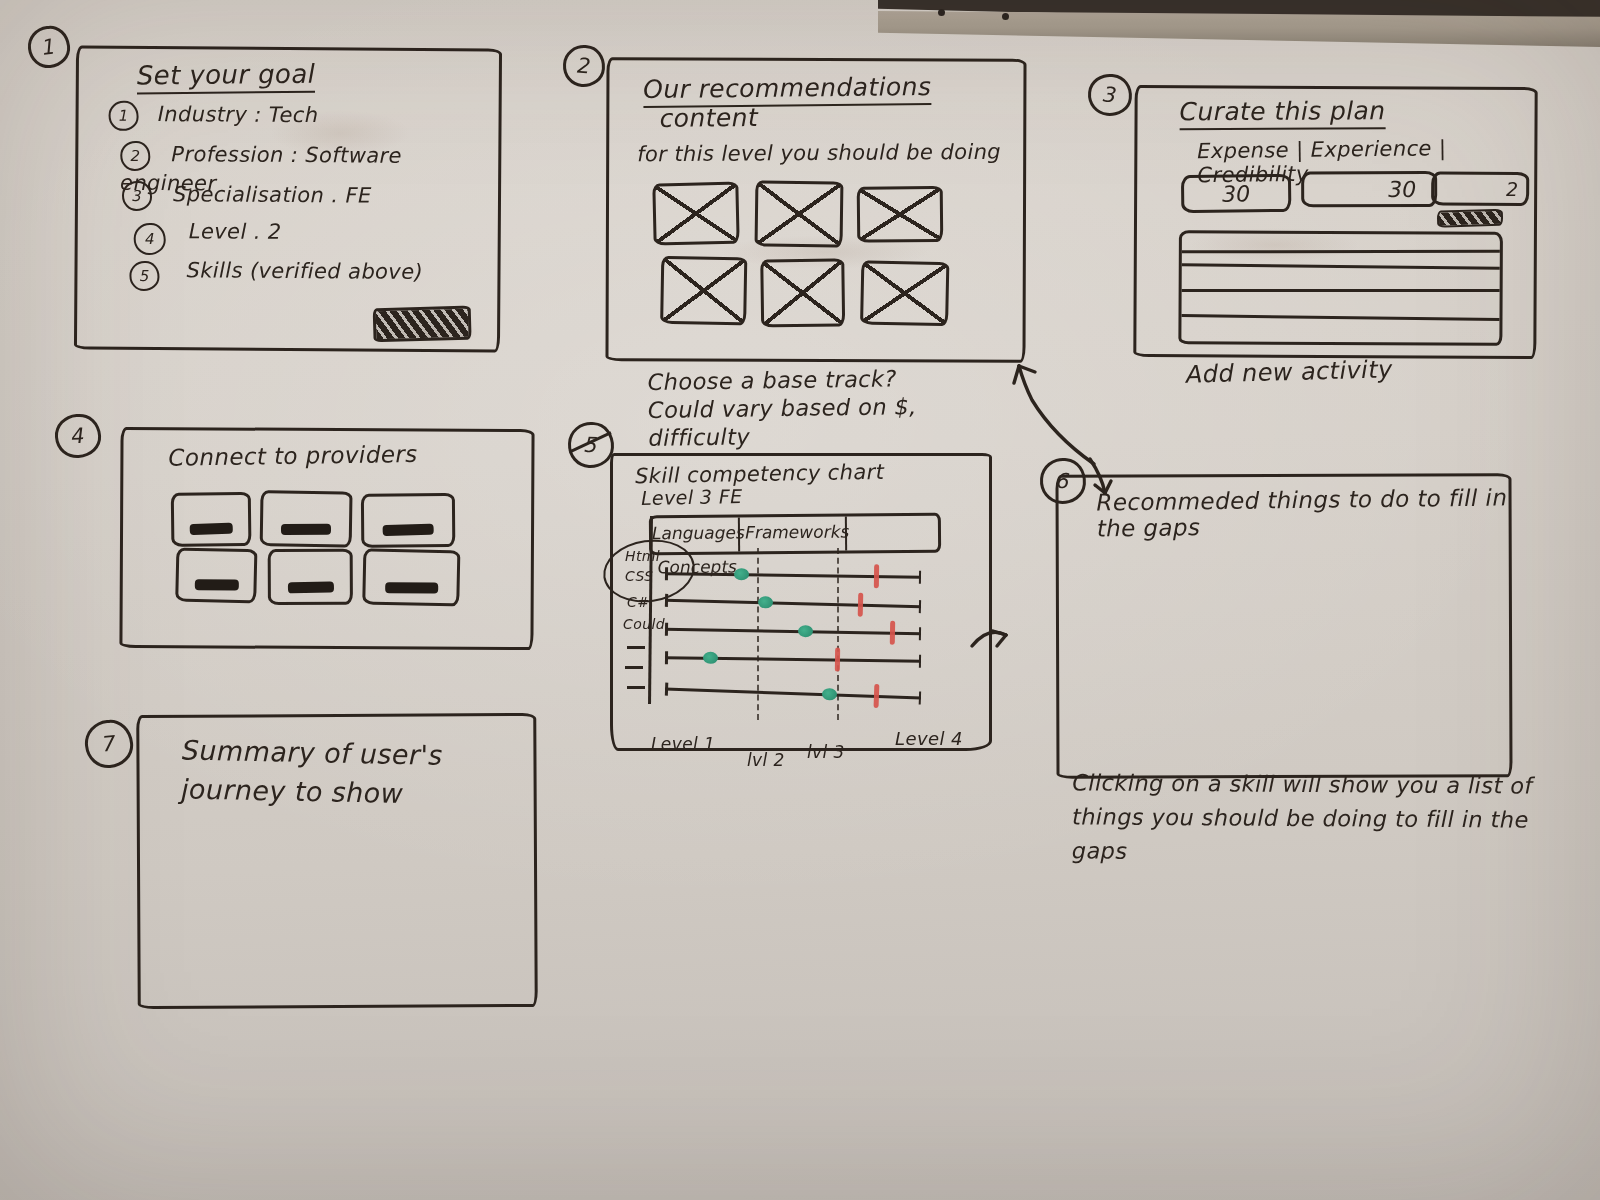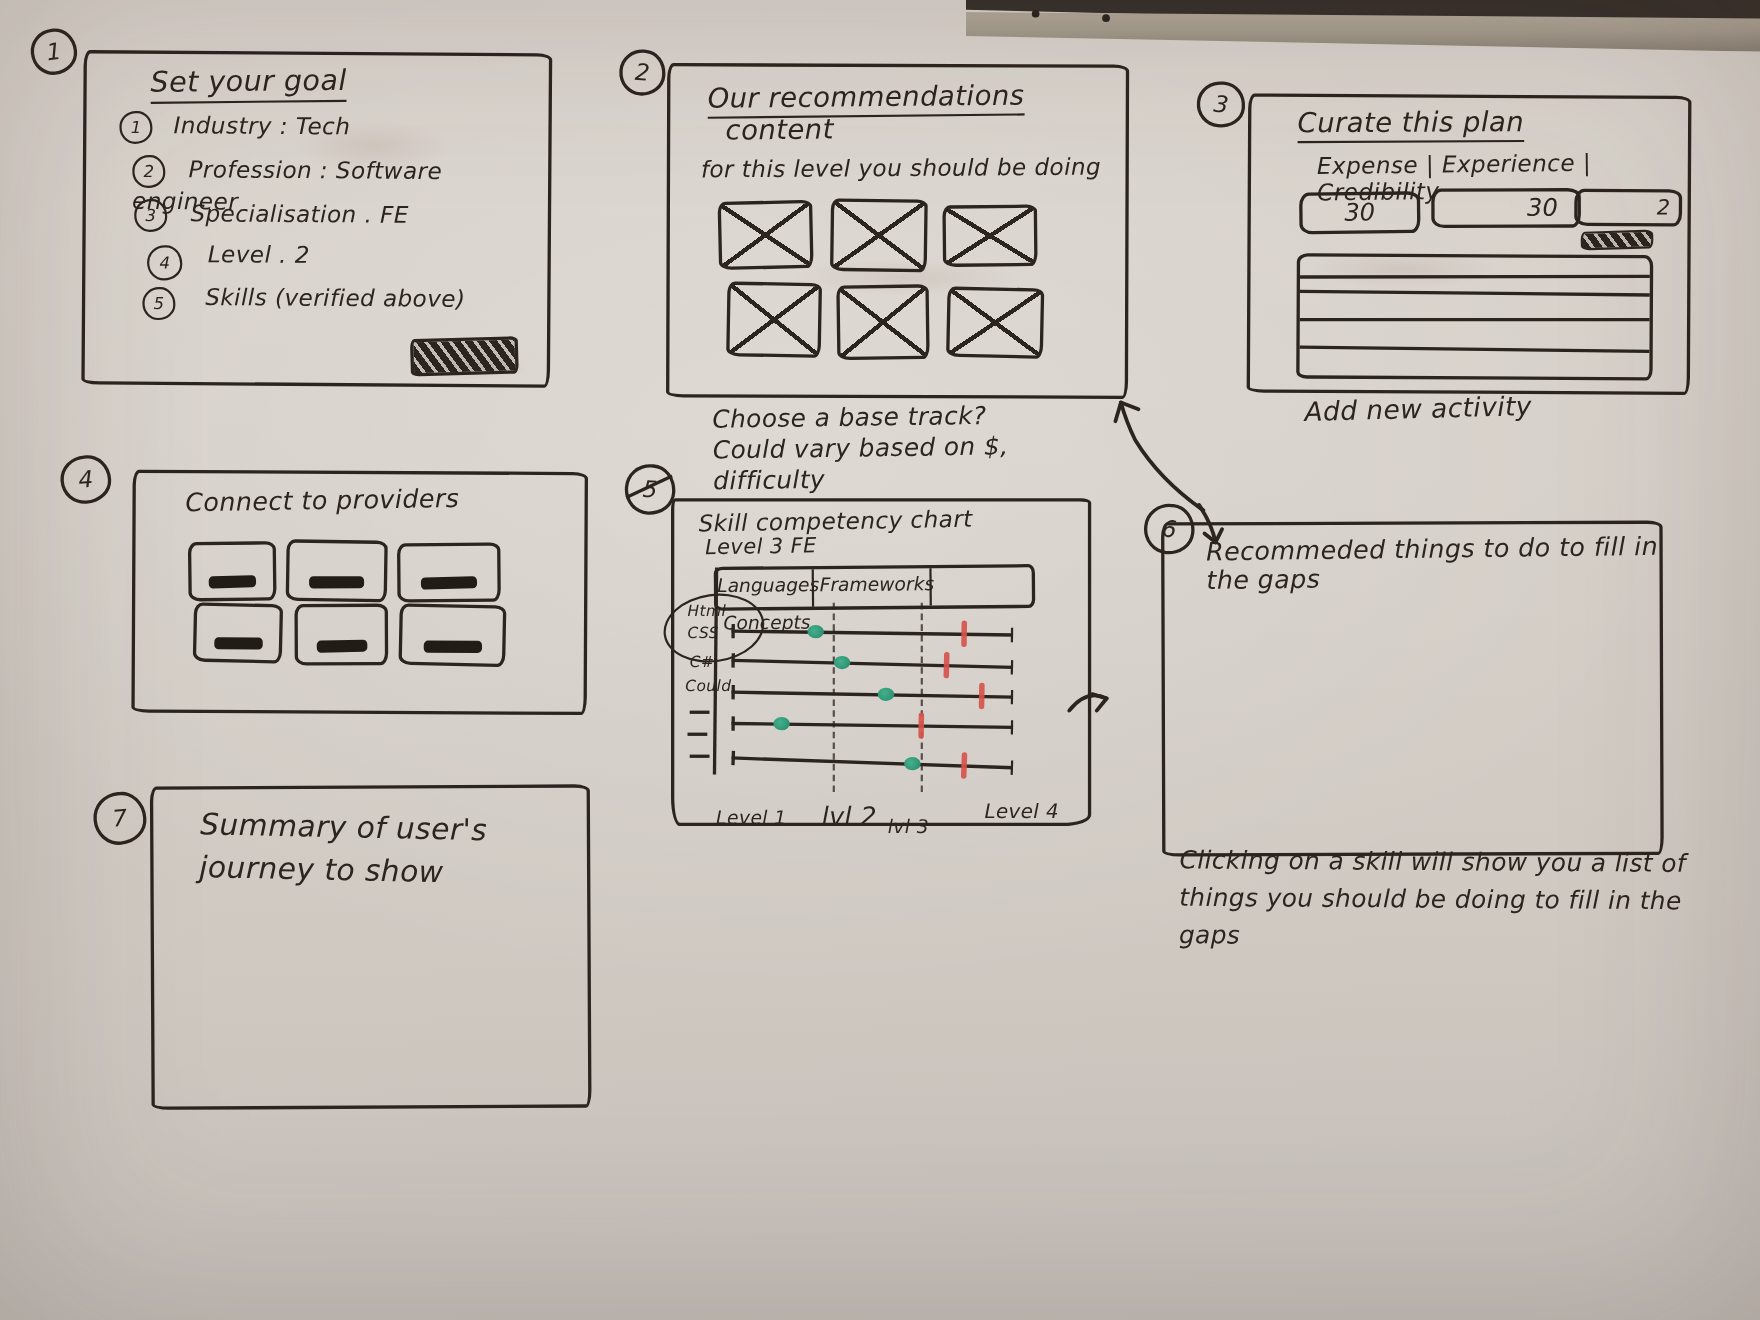--- a/index.html
+++ b/index.html
@@ -213,21 +213,21 @@
         </div>
         <div class="c-row" style="top: 130px; transform: rotate(2deg);">
           <i class="tick l"></i>
           <i class="tick r"></i>
           <i class="dot" style="left:156.73333333333332px"></i>
           <i class="rtick" style="left:209.33333333333334px"></i>
         </div>
       </div>
 
     <span class="hand" style="position:absolute;left:38px;top:278px;font-size:17px">Level 1</span>
-    <span class="hand" style="position:absolute;left:134px;top:274px;font-size:23px">lvl 2</span>
+    <span class="hand" style="position:absolute;left:134px;top:294px;font-size:17px">lvl 2</span>
     <span class="hand" style="position:absolute;left:194px;top:286px;font-size:17px">lvl 3</span>
     <span class="hand" style="position:absolute;left:282px;top:272px;font-size:18px">Level 4</span>
   </div>
 
   <svg class="arrow" style="left:962px;top:610px" width="56" height="52">
     <path d="M10,36 Q26,16 44,25"></path>
     <path d="M44,25 l-13,-4"></path>
     <path d="M44,25 l-9,11"></path>
   </svg>
 

